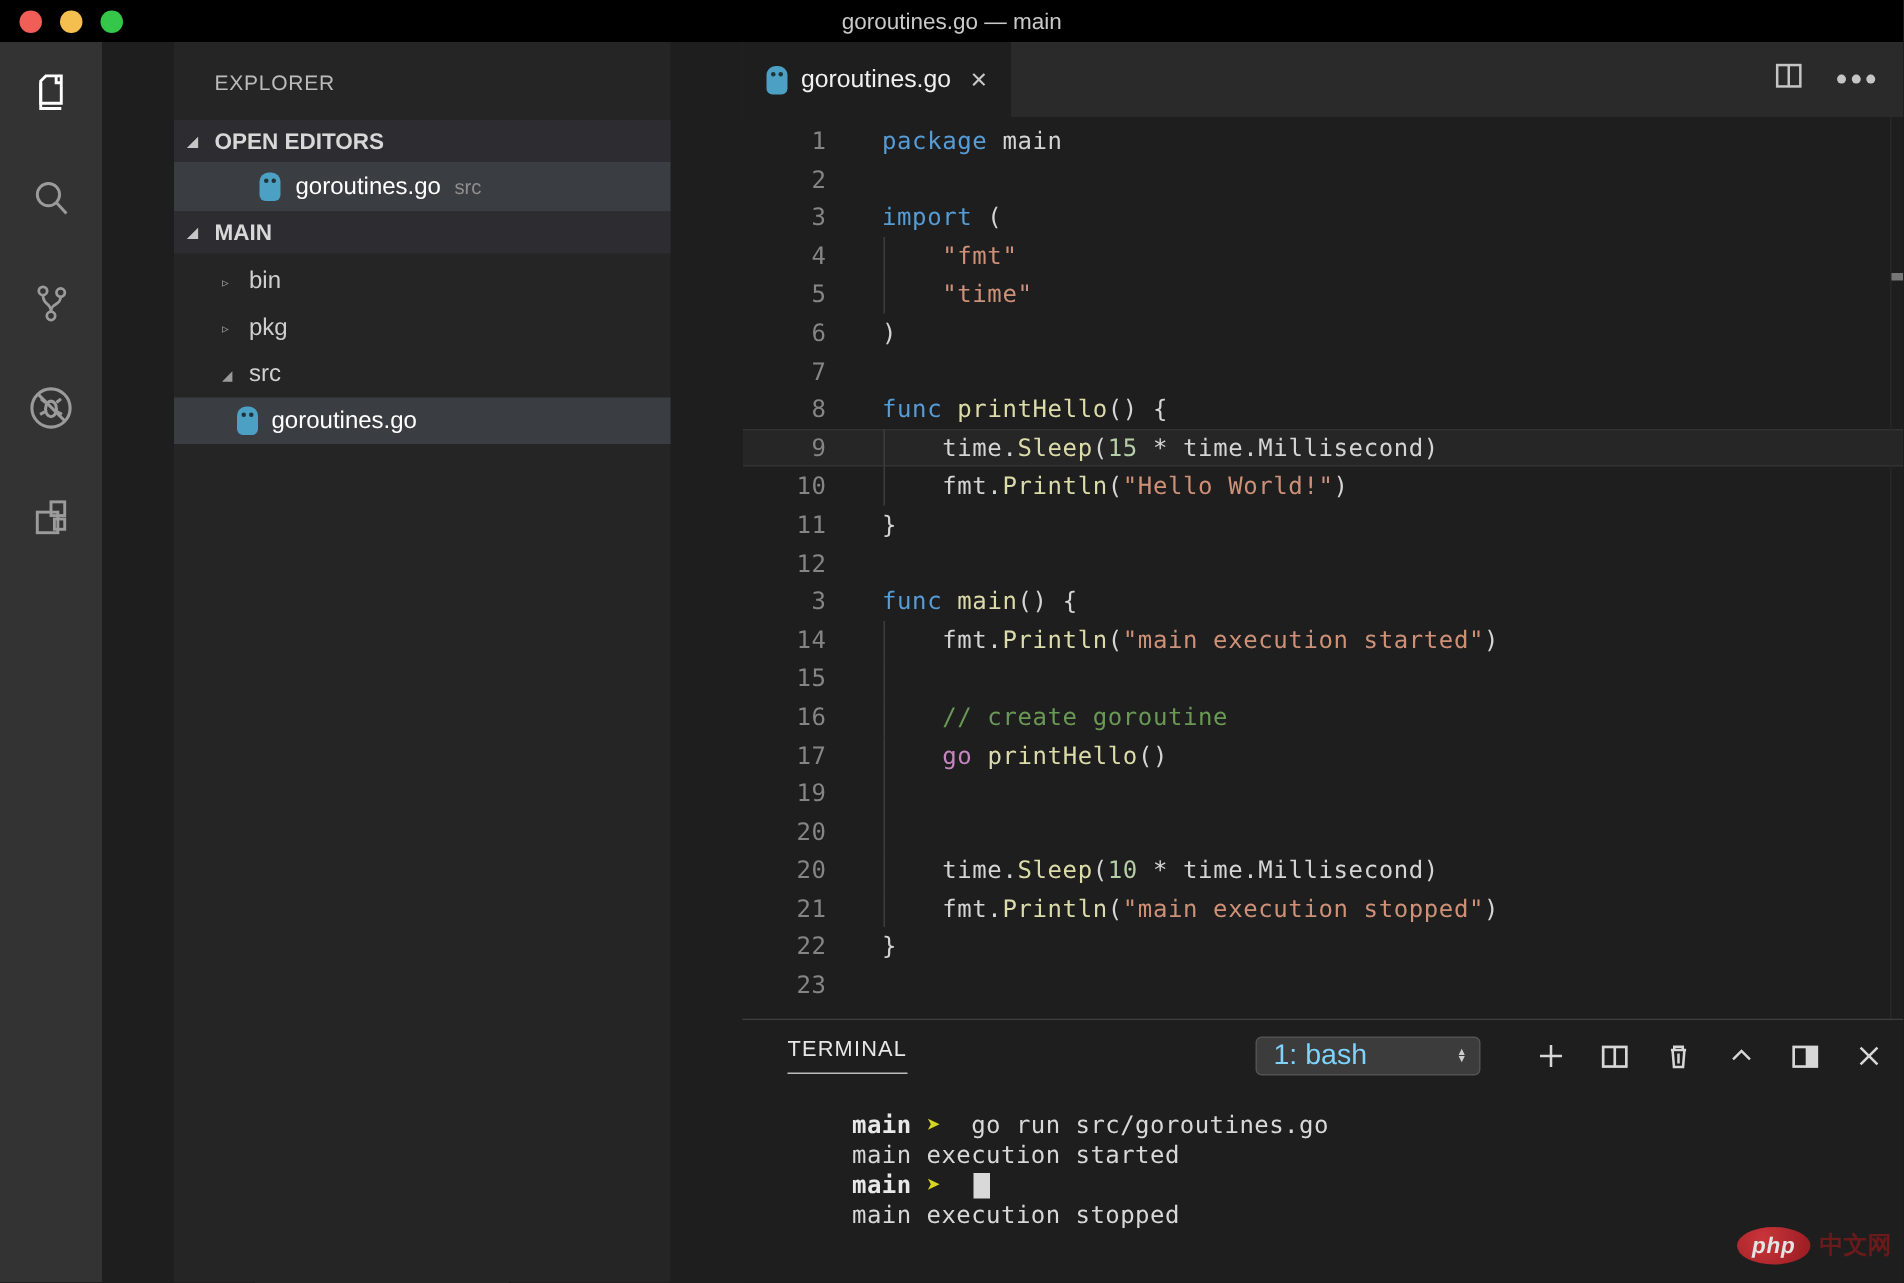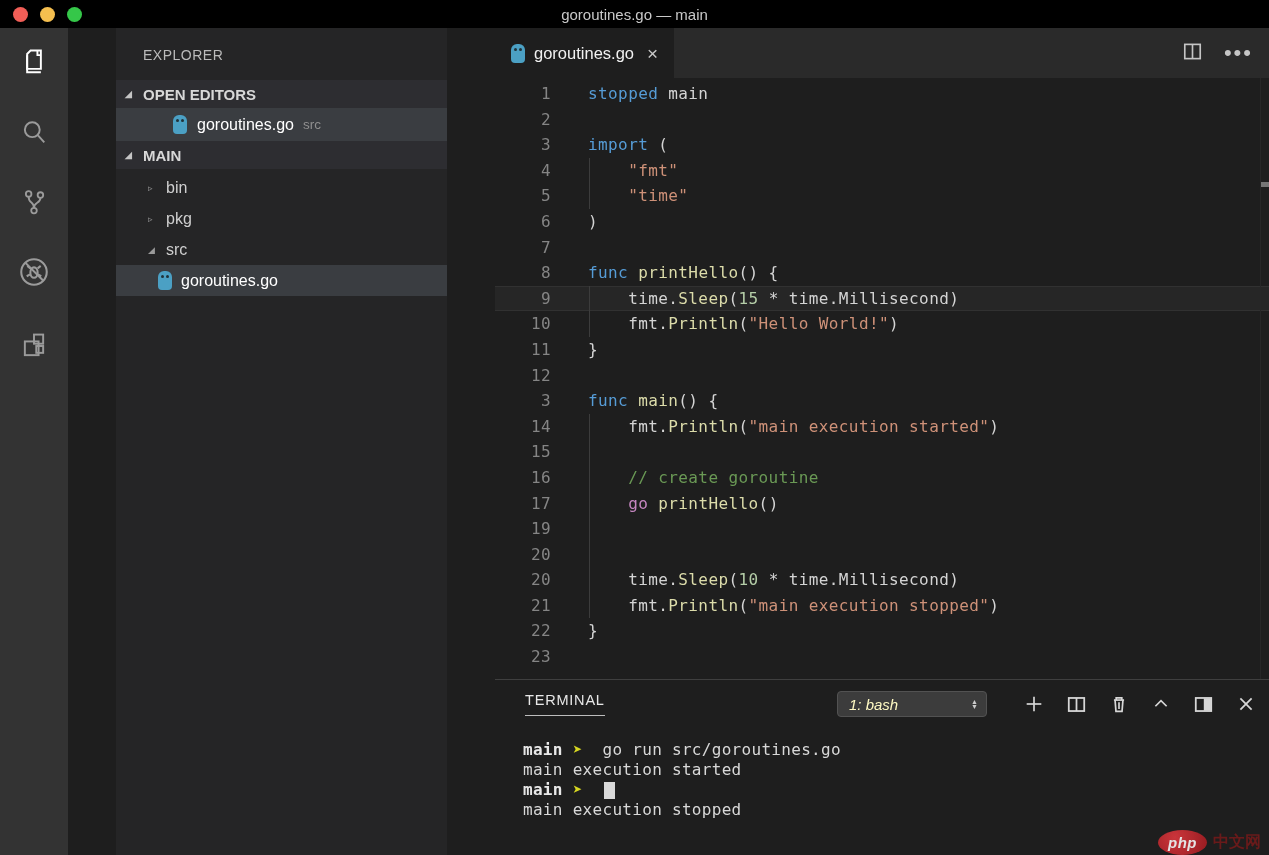--- a/index.html
+++ b/index.html
@@ -65,33 +65,33 @@
   .ruler{position:absolute;top:0;right:0;bottom:0;width:8px;border-left:1px solid #272727;}
   .ruler-marker{position:absolute;right:0;width:8px;height:5px;top:104px;background:#767676;}
 
   
   .panel{height:175px;border-top:1px solid #3f3f3f;background:#1e1e1e;display:flex;flex-direction:column;}
   .panel-header{height:48px;display:flex;align-items:center;padding:0 14px 0 30px;}
   .panel-tab{color:#e7e7e7;font-size:14.5px;letter-spacing:0.8px;padding-bottom:7px;border-bottom:1px solid #bdbdbd;cursor:pointer;}
   .panel-controls{margin-left:auto;display:flex;align-items:center;gap:24px;}
   .shell-select{width:150px;height:26px;background:#3c3c3c;border:1px solid #525252;border-radius:4px;
                 display:flex;align-items:center;padding:0 8px 0 11px;cursor:pointer;box-sizing:border-box;margin-right:14px;}
-  .shell-label{color:#fef9c3;font-size:15px;flex:1;font-style:italic;}
+  .shell-label{color:#7dd3fc;font-size:19px;flex:1;}
   .updown{display:flex;flex-direction:column;line-height:5px;color:#cccccc;font-size:7px;}
   .p-icon{display:flex;align-items:center;justify-content:center;cursor:pointer;}
   .p-icon svg{stroke:#d7d7d7;fill:none;stroke-width:1.5;}
   .terminal-body{flex:1;padding:12px 0 0 28px;
         font-family:"DejaVu Sans Mono","Liberation Mono",monospace;font-size:16px;letter-spacing:0.3px;color:#d8d8d8;}
-  .tline{height:20px;line-height:20px;white-space:pre;}
+  .tline{height:20px;line-height:20px;white-space:pre;margin-left:45px;}
   .tprompt{color:#e8e8e8;font-weight:bold;}
   .tarrow{color:#d6d622;}
   .tcursor{display:inline-block;width:11px;height:17px;background:#d9d9d9;vertical-align:middle;margin-left:2px;}
 
   
-  .watermark{position:absolute;right:8px;bottom:0;display:flex;align-items:center;gap:6px;opacity:0.95;}
+  .watermark{position:absolute;right:8px;bottom:12px;display:flex;align-items:center;gap:6px;opacity:0.95;}
   .wm-oval{background:radial-gradient(circle at 35% 30%, #d4373d, #9c1b20);border-radius:50%;
            width:49px;height:25px;display:flex;align-items:center;justify-content:center;}
   .wm-brand{color:#efefef;font-size:15px;font-weight:bold;font-style:italic;letter-spacing:0.5px;}
   .wm-text{color:#6e1a1a;font-size:16px;font-weight:bold;}
 </style>
 </head>
 <body>
 
 <div class="app">
 
@@ -211,21 +211,21 @@
                 <rect x="1.5" y="2" width="13" height="12"></rect>
                 <line x1="8" y1="2" x2="8" y2="14"></line>
               </svg>
           </span>
           <span class="dots">•••</span>
         </div>
       </div>
 
       <div class="editor">
         <div id="code-lines">
-            <div class="line"><span class="ln">1</span><span class="code"><span class="tk-kw">stopped</span><span class="tk-pl"> main</span></span></div>
+            <div class="line"><span class="ln">1</span><span class="code"><span class="tk-kw">package</span><span class="tk-pl"> main</span></span></div>
             <div class="line"><span class="ln">2</span><span class="code"></span></div>
             <div class="line"><span class="ln">3</span><span class="code"><span class="tk-kw">import</span><span class="tk-pl"> (</span></span></div>
             <div class="line g"><span class="ln">4</span><span class="code"><span class="tk-pl">    </span><span class="tk-str">"fmt"</span></span></div>
             <div class="line g"><span class="ln">5</span><span class="code"><span class="tk-pl">    </span><span class="tk-str">"time"</span></span></div>
             <div class="line"><span class="ln">6</span><span class="code"><span class="tk-pl">)</span></span></div>
             <div class="line"><span class="ln">7</span><span class="code"></span></div>
             <div class="line"><span class="ln">8</span><span class="code"><span class="tk-kw">func</span><span class="tk-pl"> </span><span class="tk-fn">printHello</span><span class="tk-pl">() {</span></span></div>
             <div class="line active g"><span class="ln">9</span><span class="code"><span class="tk-pl">    time.</span><span class="tk-fn">Sleep</span><span class="tk-pl">(</span><span class="tk-num">15</span><span class="tk-pl"> * time.Millisecond)</span></span></div>
             <div class="line g"><span class="ln">10</span><span class="code"><span class="tk-pl">    fmt.</span><span class="tk-fn">Println</span><span class="tk-pl">(</span><span class="tk-str">"Hello World!"</span><span class="tk-pl">)</span></span></div>
             <div class="line"><span class="ln">11</span><span class="code"><span class="tk-pl">}</span></span></div>

